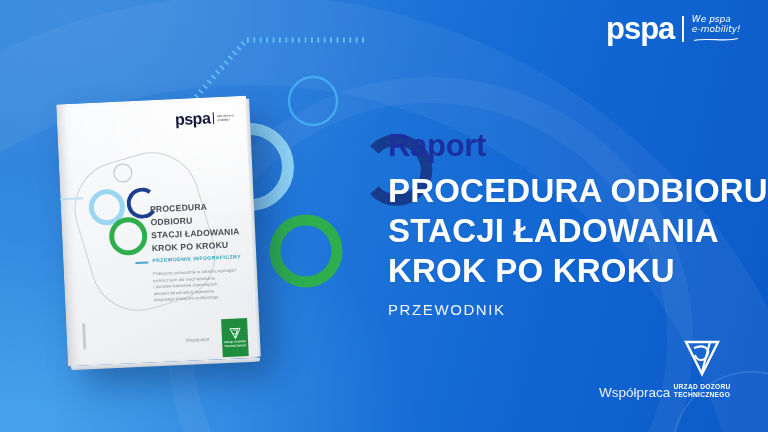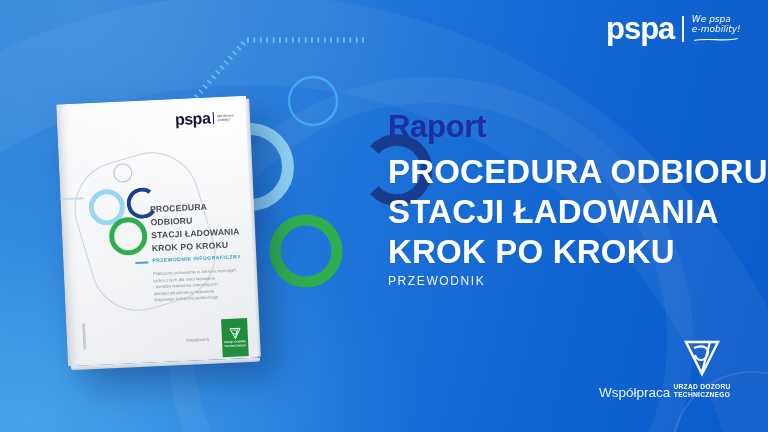--- a/index.html
+++ b/index.html
@@ -41,25 +41,25 @@
   .cover-dash{position:absolute;left:72px;top:161px;width:13px;height:1.5px;background:#49a7c8;}
   .cover-sub{position:absolute;left:89px;top:157px;font-size:5px;font-weight:bold;color:#2f9fc0;letter-spacing:.5px;}
   .cover-desc{position:absolute;left:89px;top:171px;font-size:4.2px;color:#8a9099;line-height:6.6px;}
   .cover-coop{position:absolute;left:119px;top:239px;font-size:4.4px;color:#8a9099;}
   .cover-badge{position:absolute;left:155px;top:222px;width:26px;height:38px;background:#1f8c3e;
     display:flex;flex-direction:column;align-items:center;justify-content:center;gap:1px;}
   .cover-badge .bt{font-size:2.6px;font-weight:bold;color:#fff;line-height:3.2px;text-align:center;letter-spacing:.1px;}
   .spine-mark{position:absolute;left:16px;top:220px;width:3px;height:26px;background:#c9ccd1;}
   .cover-line{position:absolute;left:0;top:94px;width:23px;height:1.5px;background:#bfe0ec;}
   
-  .hero{position:absolute;left:388px;top:109px;z-index:3;}
+  .hero{position:absolute;left:388px;top:128px;z-index:3;}
   .kicker{font-size:31px;font-weight:bold;color:#1d2f9f;letter-spacing:-0.3px;line-height:36px;margin-bottom:7px;}
   .h-title{font-size:33px;font-weight:bold;color:#ffffff;line-height:40px;letter-spacing:.2px;
     text-shadow:0 1px 2px rgba(10,50,120,.15);}
-  .h-sub{font-size:12px;color:#f2f7fd;letter-spacing:1.6px;margin-top:2px;}
+  .h-sub{font-size:15px;color:#f2f7fd;letter-spacing:1.6px;margin-top:10px;}
   
   .brand{position:absolute;left:606px;top:14px;z-index:3;display:flex;align-items:center;gap:8px;color:#fff;}
   .brand .logo{font-size:31px;font-weight:bold;letter-spacing:-1px;line-height:30px;}
   .brand .vbar{width:1.5px;height:26px;background:rgba(255,255,255,.95);}
   .brand .tag{font-size:9px;font-style:italic;line-height:10px;font-family:"DejaVu Sans",sans-serif;}
   
   .coop{position:absolute;left:599px;top:385px;z-index:3;font-size:13.5px;color:#eaf3fc;}
   .partner{position:absolute;left:672px;top:339px;z-index:3;width:60px;text-align:center;color:#fff;}
   .partner .pname{font-size:6.6px;font-weight:bold;line-height:8px;letter-spacing:.3px;margin-top:2px;}
 </style>

